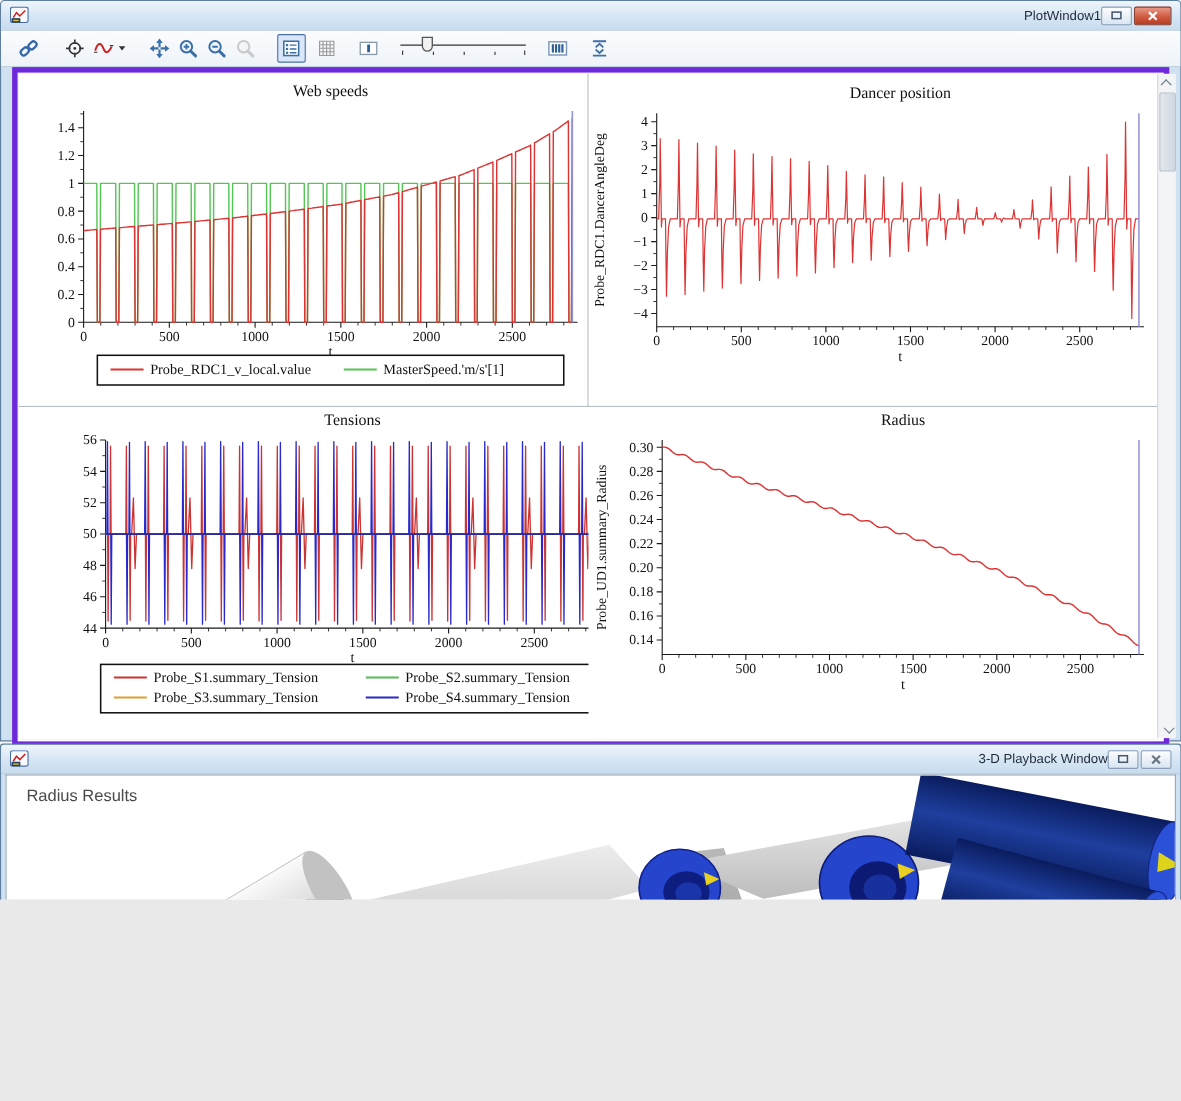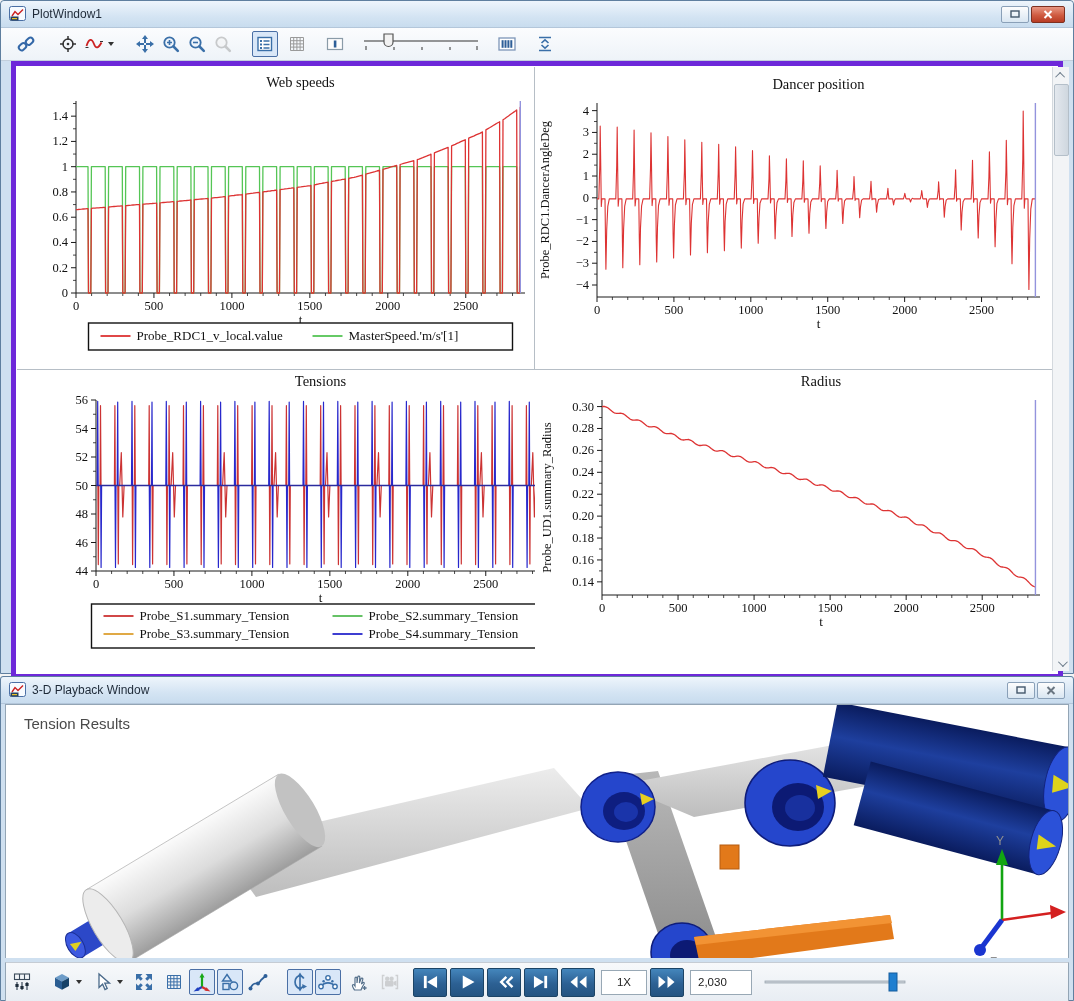--- a/index.html
+++ b/index.html
@@ -1,16 +1,16 @@
 <!DOCTYPE html>
 <html><head>
 <meta charset="utf-8">
 <style>
   html,body{margin:0;padding:0;background:#e9e9e9;font-family:"Liberation Sans","DejaVu Sans",sans-serif;}
-  #stage{position:relative;width:1074px;height:1001px;background:#f4f4f4;overflow:hidden;}
+  #stage{position:relative;width:1074px;height:818px;background:#f4f4f4;overflow:hidden;text-align:right;}
   .win{position:absolute;left:0;width:1074px;background:#cfe0f0;border:1px solid #5f7f9f;box-sizing:border-box;border-radius:4px 4px 0 0;}
   #plot-window{top:0;height:674px;}
   #playback-window{top:676px;height:325px;border-radius:3px 3px 0 0;}
   .titlebar{height:26px;display:flex;align-items:center;padding:0 6px;background:linear-gradient(#eef5fc,#d4e4f3 60%,#c8dcee);border-bottom:1px solid #b3c6da;border-radius:4px 4px 0 0;}
   .titlebar .app-icon{width:18px;height:16px;margin:0 5px 0 2px;display:inline-flex;}
   .titlebar .title{font-size:12px;color:#1e2a38;flex:1;white-space:nowrap;}
   .winbtns{display:flex;gap:2px;margin-right:2px;}
   .wbtn{width:28px;height:17px;border:1px solid #8aa0b8;border-radius:2px;background:linear-gradient(#fdfdfd,#d9e6f2);display:flex;align-items:center;justify-content:center;box-sizing:border-box;}
   .wbtn.closeactive{width:34px;background:linear-gradient(#e89884,#cf5b41 55%,#b83c24);border-color:#7e3020;}
   .ptoolbar{height:32px;background:linear-gradient(#fbfcfe,#eef3f8);border-bottom:1px solid #c2cfdc;display:flex;align-items:center;padding-left:12px;}
@@ -502,21 +502,21 @@
             </svg>
         </span>
         <span class="wbtn">
           <svg width="10" height="9" viewBox="0 0 10 9">
               <path d="M1.5 1 L8.5 8 M8.5 1 L1.5 8" stroke="#6a7682" stroke-width="2"></path>
             </svg>
         </span>
       </span>
     </header>
     <div class="viewport">
-      <div class="vplabel">Tension Results</div>
+      <div class="vplabel">Radius Results</div>
       <svg id="scene" width="1064" height="253" viewBox="0 0 1064 253">
         <defs>
           <linearGradient id="cylGray" x1="0" y1="0" x2="0" y2="1">
               <stop offset="0" stop-color="#fbfbfb"></stop>
               <stop offset="0.5" stop-color="#dcdcdc"></stop>
               <stop offset="1" stop-color="#9d9d9d"></stop>
             </linearGradient>
           <linearGradient id="webGray" x1="0" y1="0" x2="0" y2="1">
               <stop offset="0" stop-color="#ececec"></stop>
               <stop offset="1" stop-color="#bdbdbd"></stop>

